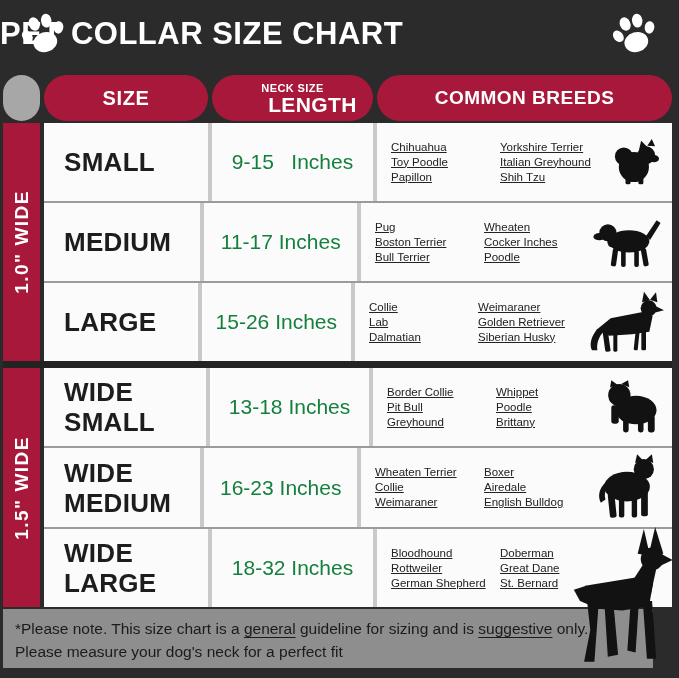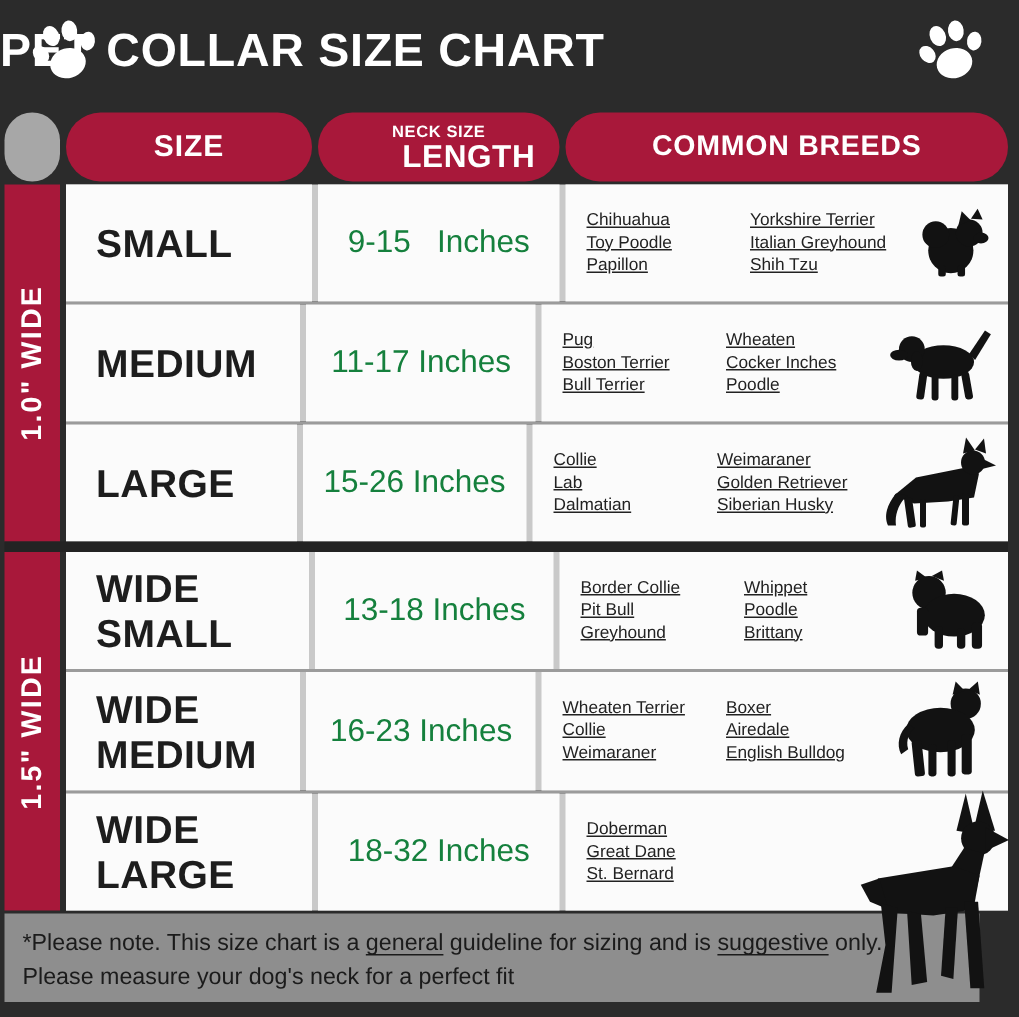--- a/index.html
+++ b/index.html
@@ -262,20 +262,25 @@
     </div>
     <div class="rsep"></div>
 
     <div class="row h78">
       <div class="c c-size">
         <span>WIDE</span>
         <span>LARGE</span>
       </div>
       <div class="c c-length">18-32 Inches</div>
       <div class="c c-breeds">
+        <div class="bcol">
+          <div>Bloodhound</div>
+          <div>Rottweiler</div>
+          <div>German Shepherd</div>
+        </div>
         <div class="bcol bcol2">
           <div>Doberman</div>
           <div>Great Dane</div>
           <div>St. Bernard</div>
         </div>
         <div class="dogbox"></div>
       </div>
     </div>
   </div>
 

